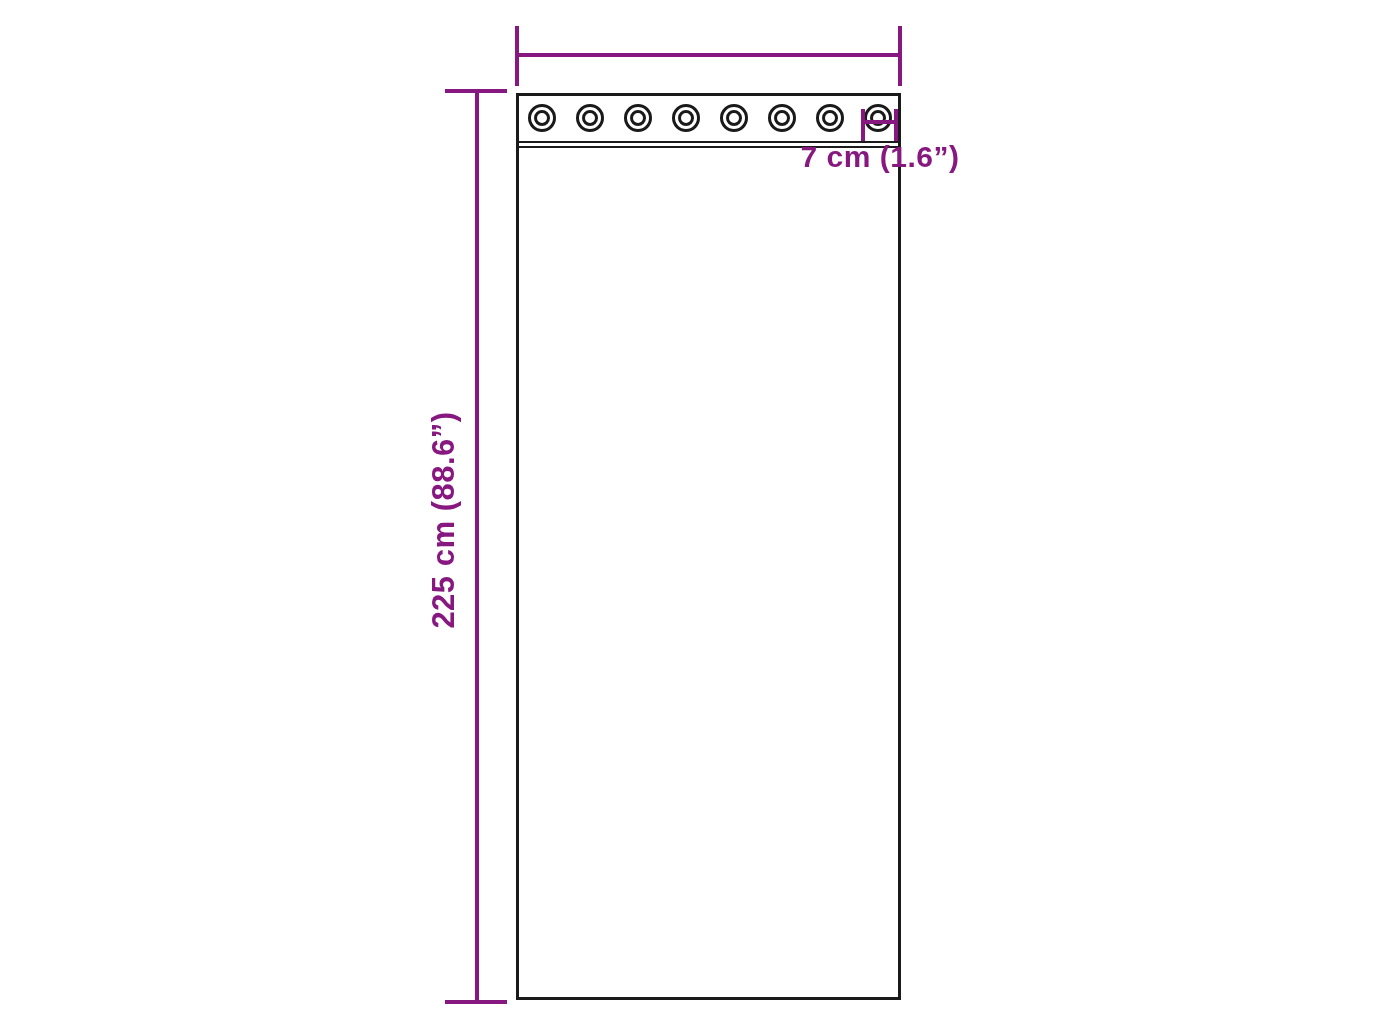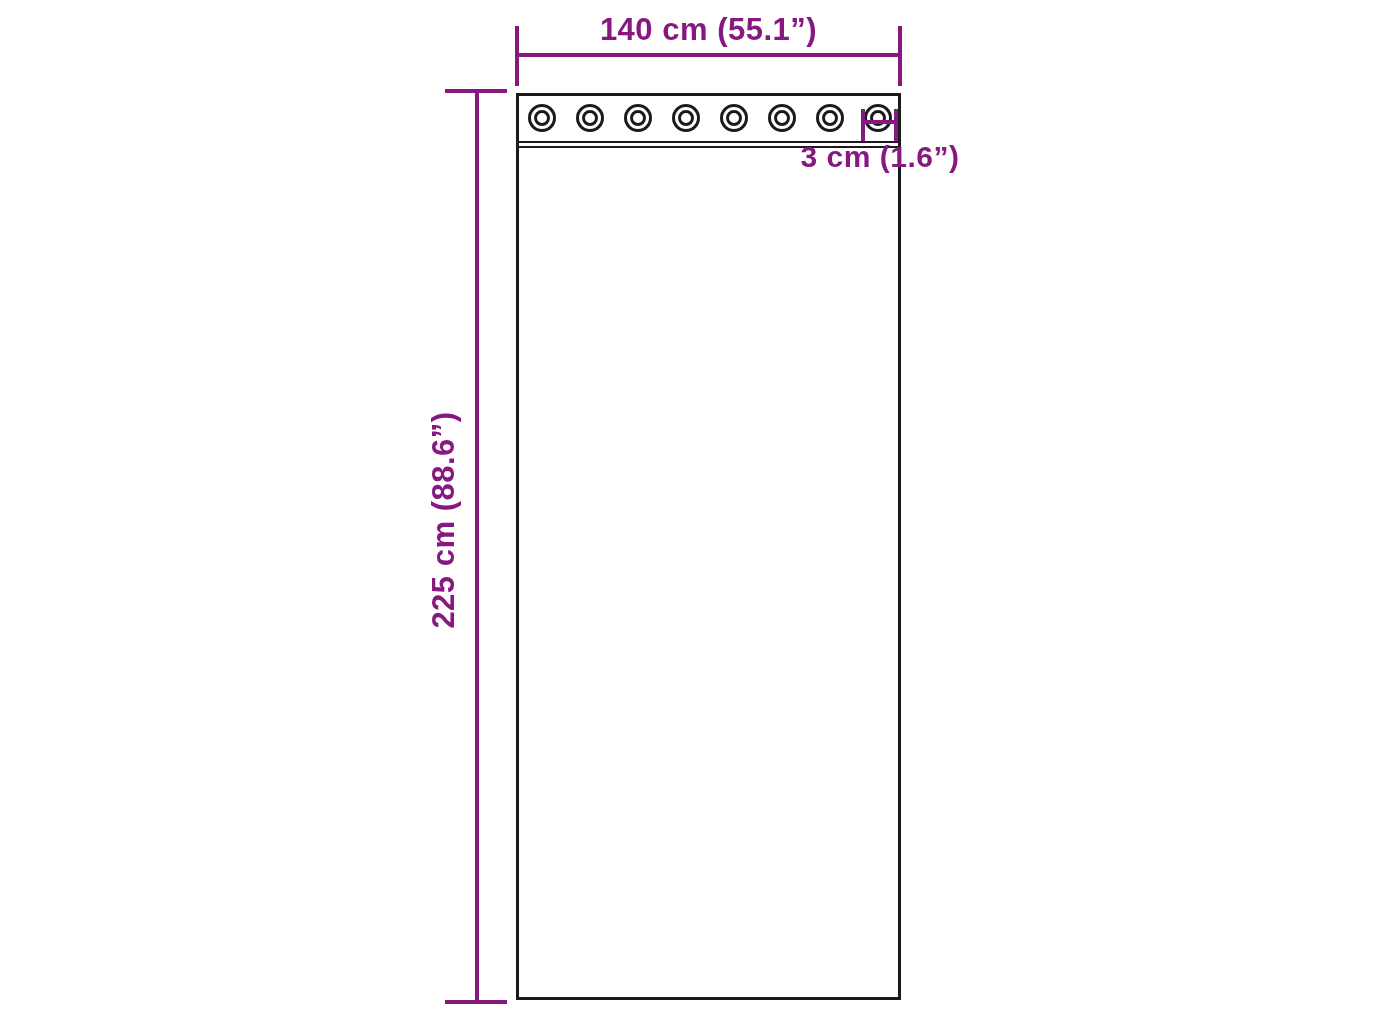--- a/index.html
+++ b/index.html
@@ -106,25 +106,24 @@
     <div class="grommet" style="left:153px"></div>
     <div class="grommet" style="left:201px"></div>
     <div class="grommet" style="left:249px"></div>
     <div class="grommet" style="left:297px"></div>
     <div class="grommet" style="left:345px"></div>
   </div>
 
   <div class="dim hline-top"></div>
   <div class="dim tick-w-l"></div>
   <div class="dim tick-w-r"></div>
-  <div class="dim-label width">140 cm (55.1”)</div>
 
   <div class="dim vline-left"></div>
   <div class="dim cap-h-t"></div>
   <div class="dim cap-h-b"></div>
   <div class="dim-label height">225 cm (88.6”)</div>
 
   <div class="dim hline-gap"></div>
   <div class="dim tick-g-l"></div>
   <div class="dim tick-g-r"></div>
-  <div class="dim-label spacing">3 cm (1.6”)</div>
+  <div class="dim-label spacing">7 cm (1.6”)</div>
 
 </div>
 
 </body></html>

